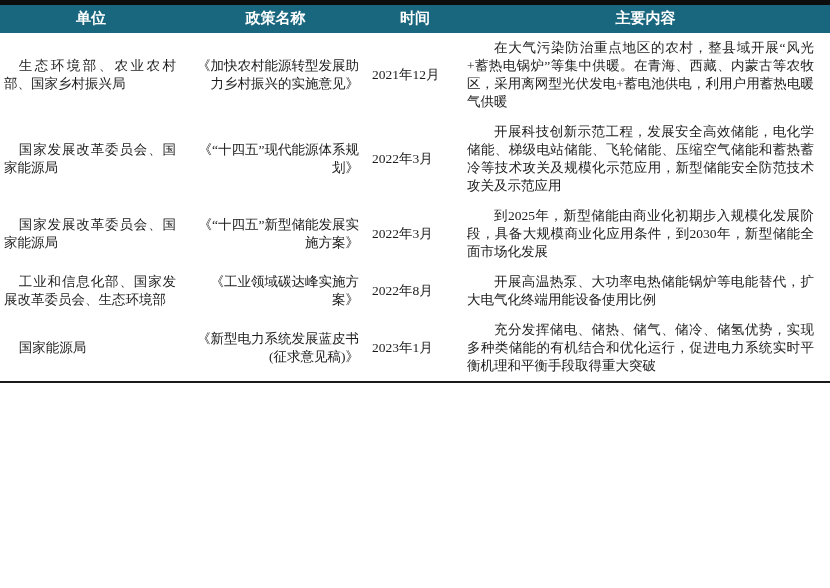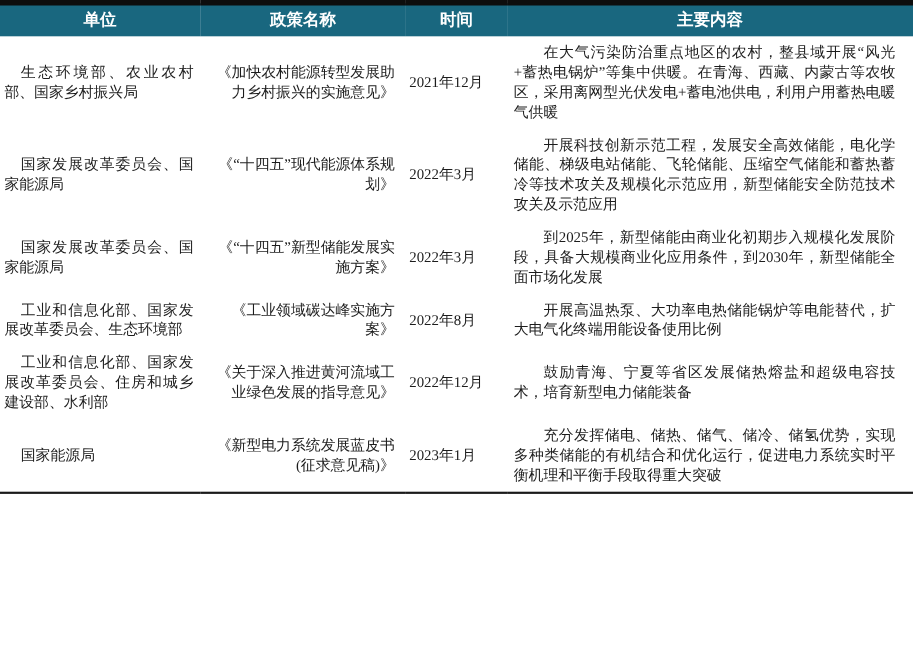--- a/index.html
+++ b/index.html
@@ -108,26 +108,20 @@
           <td>2022年3月</td>
           <td>到2025年，新型储能由商业化初期步入规模化发展阶段，具备大规模商业化应用条件，到2030年，新型储能全面市场化发展</td>
         </tr>
         <tr>
           <td>工业和信息化部、国家发展改革委员会、生态环境部</td>
           <td>《工业领域碳达峰实施方案》</td>
           <td>2022年8月</td>
           <td>开展高温热泵、大功率电热储能锅炉等电能替代，扩大电气化终端用能设备使用比例</td>
         </tr>
         <tr>
-          <td>工业和信息化部、国家发展改革委员会、住房和城乡建设部、水利部</td>
-          <td>《关于深入推进黄河流域工业绿色发展的指导意见》</td>
-          <td>2022年12月</td>
-          <td>鼓励青海、宁夏等省区发展储热熔盐和超级电容技术，培育新型电力储能装备</td>
-        </tr>
-        <tr>
           <td>国家能源局</td>
           <td>《新型电力系统发展蓝皮书(征求意见稿)》</td>
           <td>2023年1月</td>
           <td>充分发挥储电、储热、储气、储冷、储氢优势，实现多种类储能的有机结合和优化运行，促进电力系统实时平衡机理和平衡手段取得重大突破</td>
         </tr>
       </tbody>
   </table>
 </div>
 
 </body></html>

